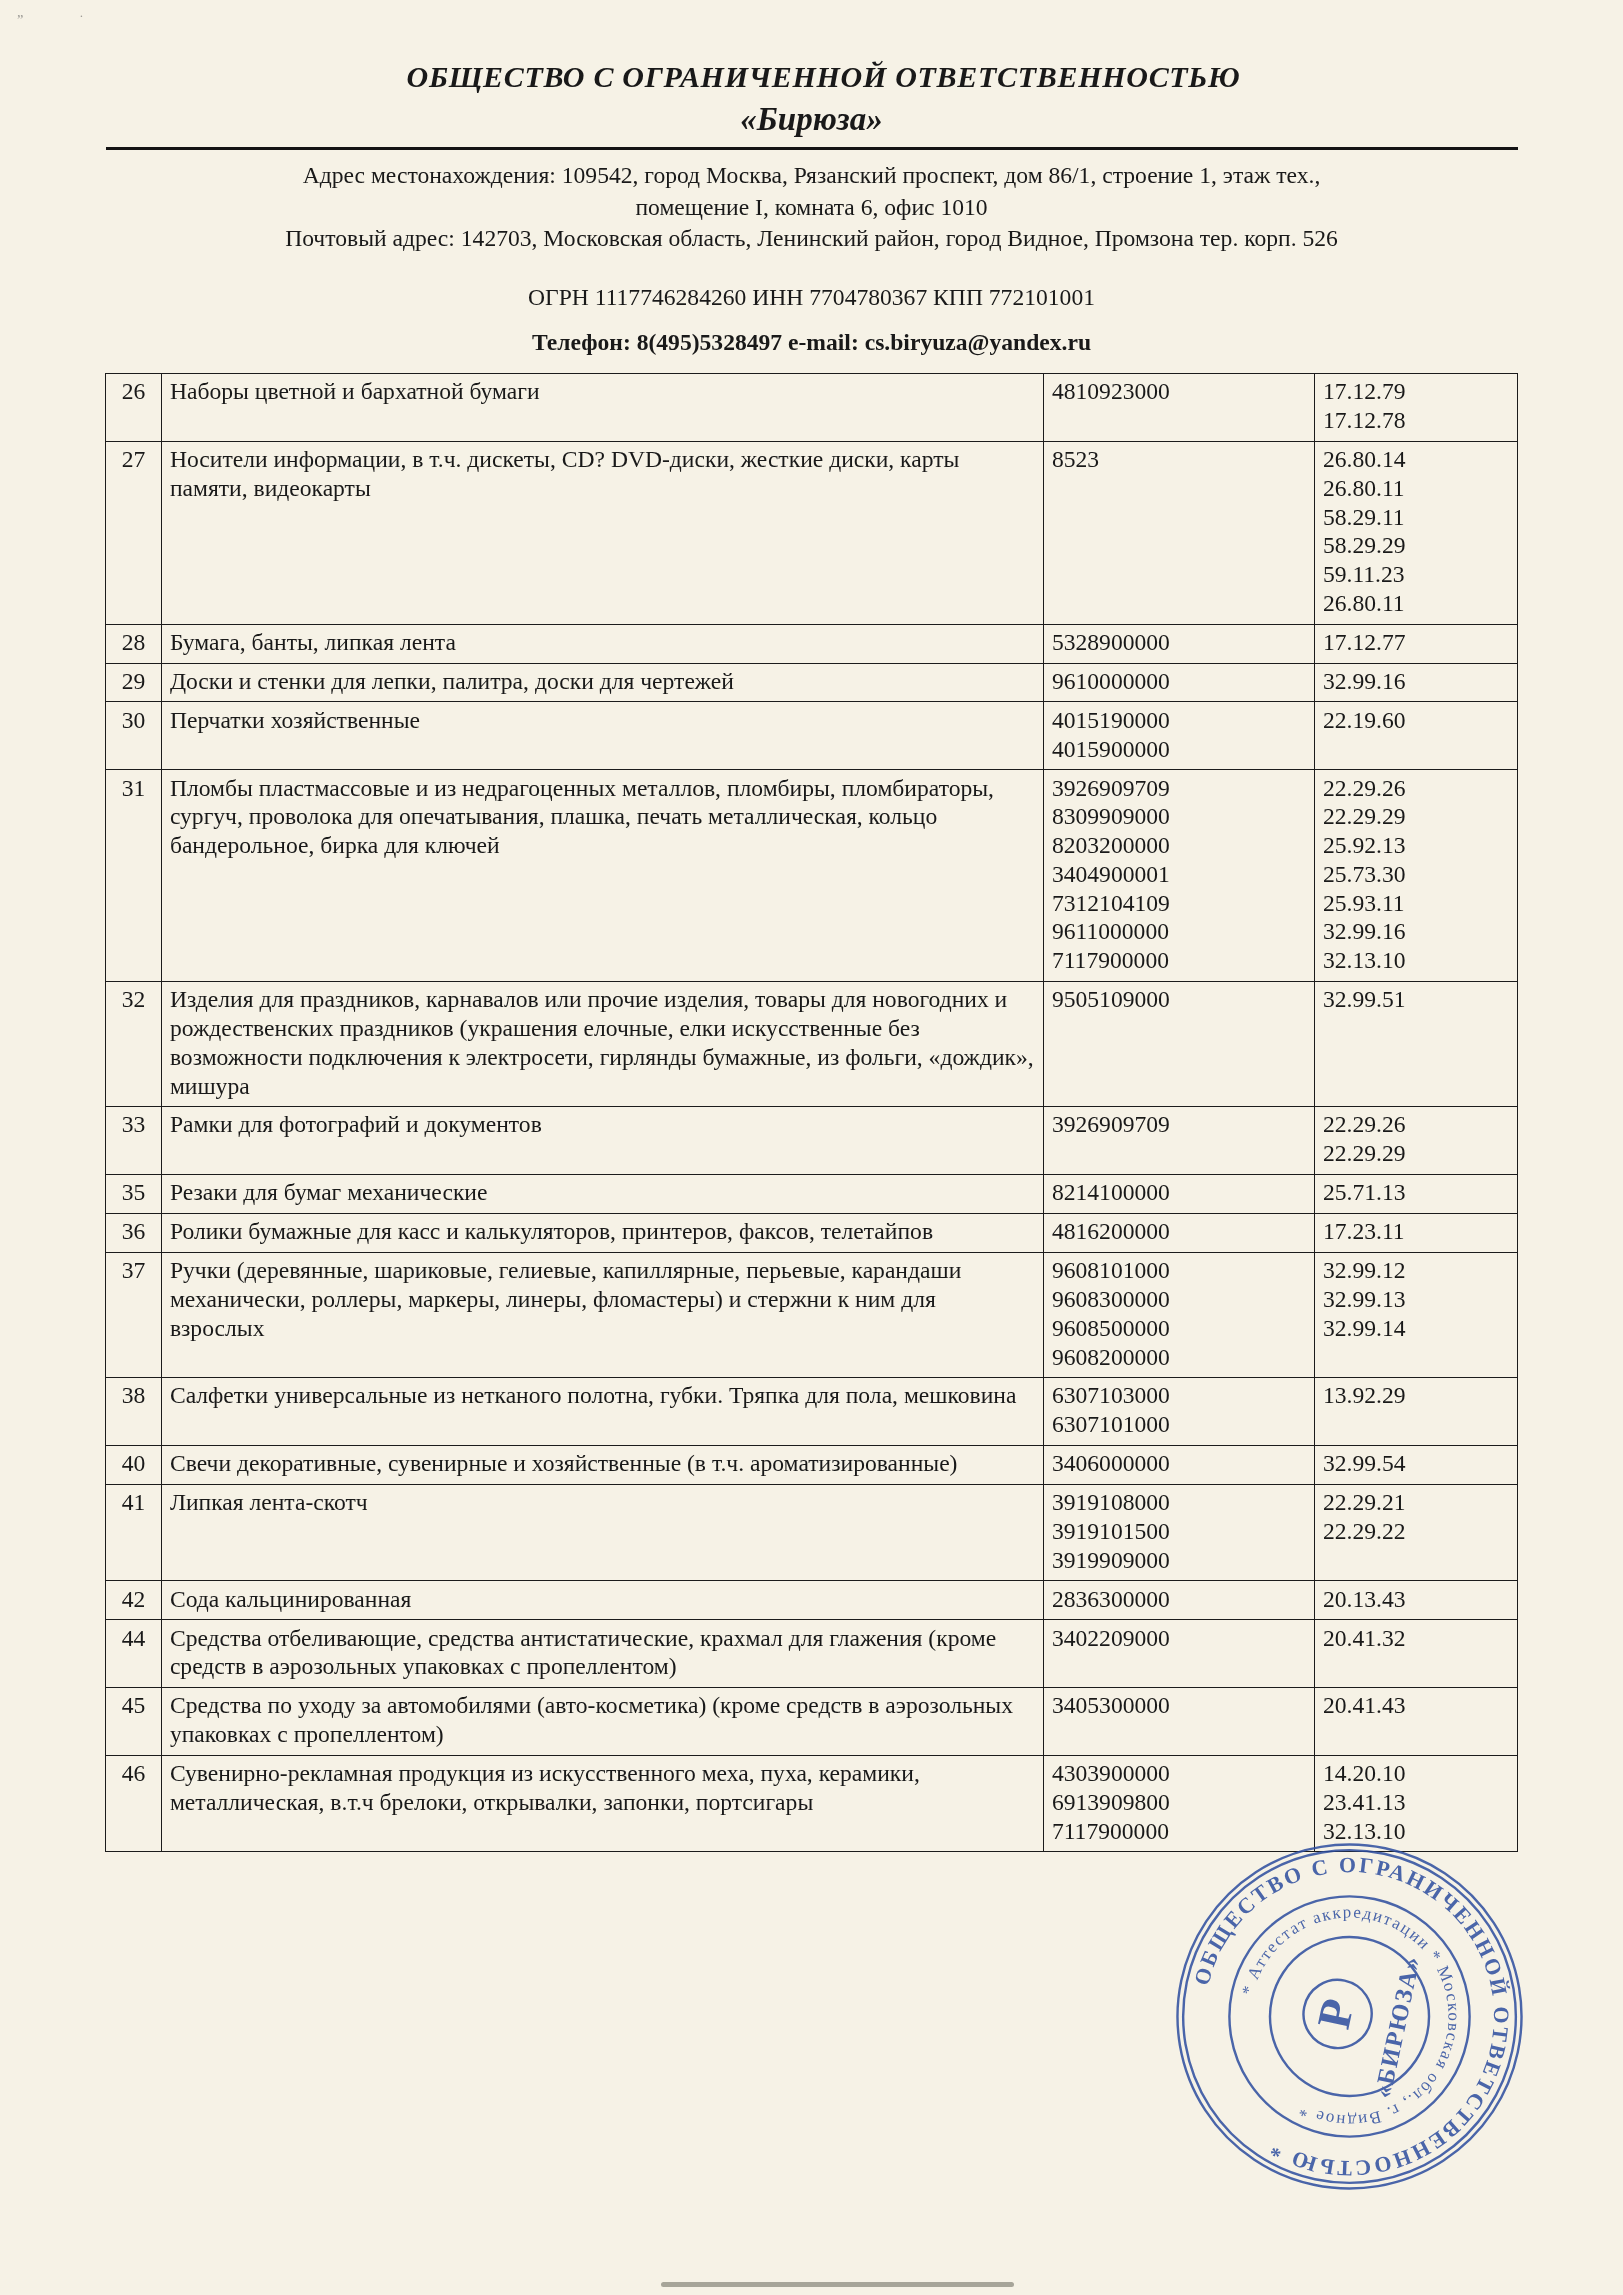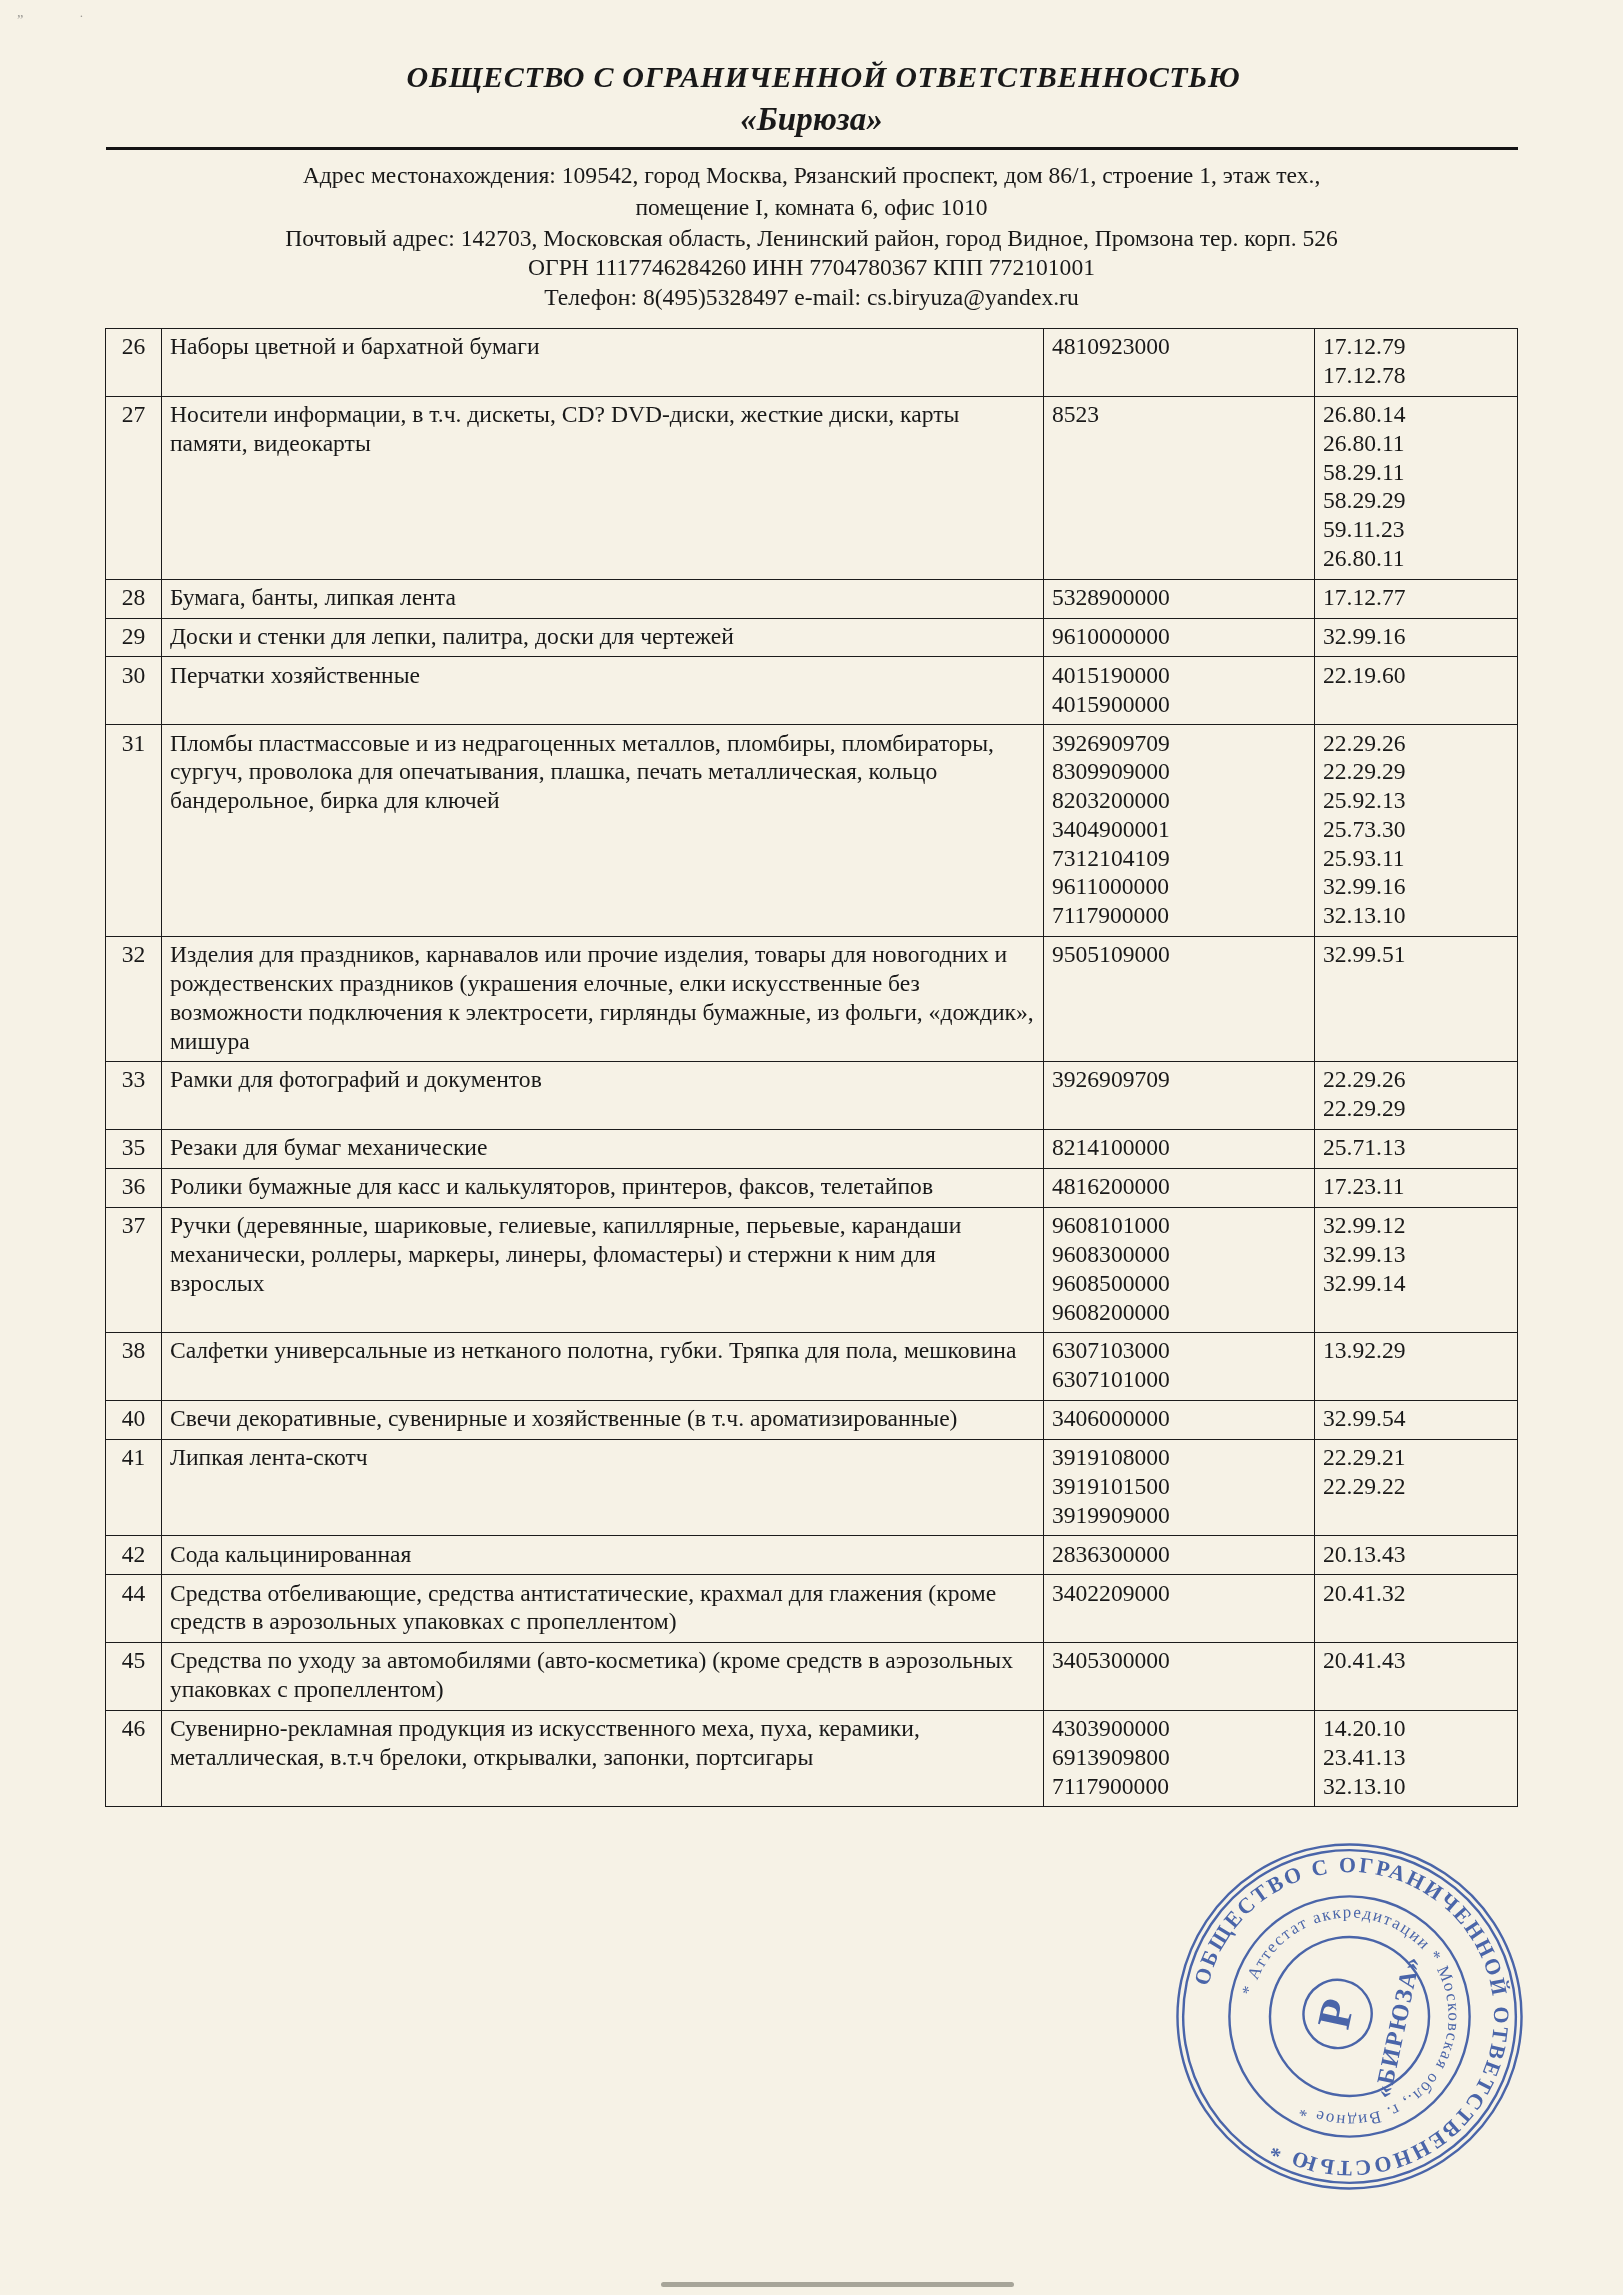--- a/index.html
+++ b/index.html
@@ -28,22 +28,22 @@
   .org-type {
     font-size:30px; font-weight:bold; font-style:italic; letter-spacing:0.7px;margin-left:24px;
   }
   .org-name {
     font-size:33px; font-weight:bold; font-style:italic; margin-top:6.5px;
   }
   .rule {
     width:1412px; height:3.3px; background:#141414; margin:9.2px auto 10.5px;
   }
   .addr-line { font-size:23.6px; line-height:1.32; }
-  .reg-line  { font-size:23.6px; }
-  .contact-line { font-size:23.6px; margin-top:3px; }
+  .reg-line  { font-size:23.6px; margin-top:30px; }
+  .contact-line { font-size:23.6px; margin-top:18px;font-weight:bold; }
 
   table.products {
     border-collapse:collapse;
     width:1412px;
     margin:17px auto 0;
     table-layout:fixed;
     border-radius:17px;
   }
   table.products td {
     border:1.3px solid #1c1c1c;

